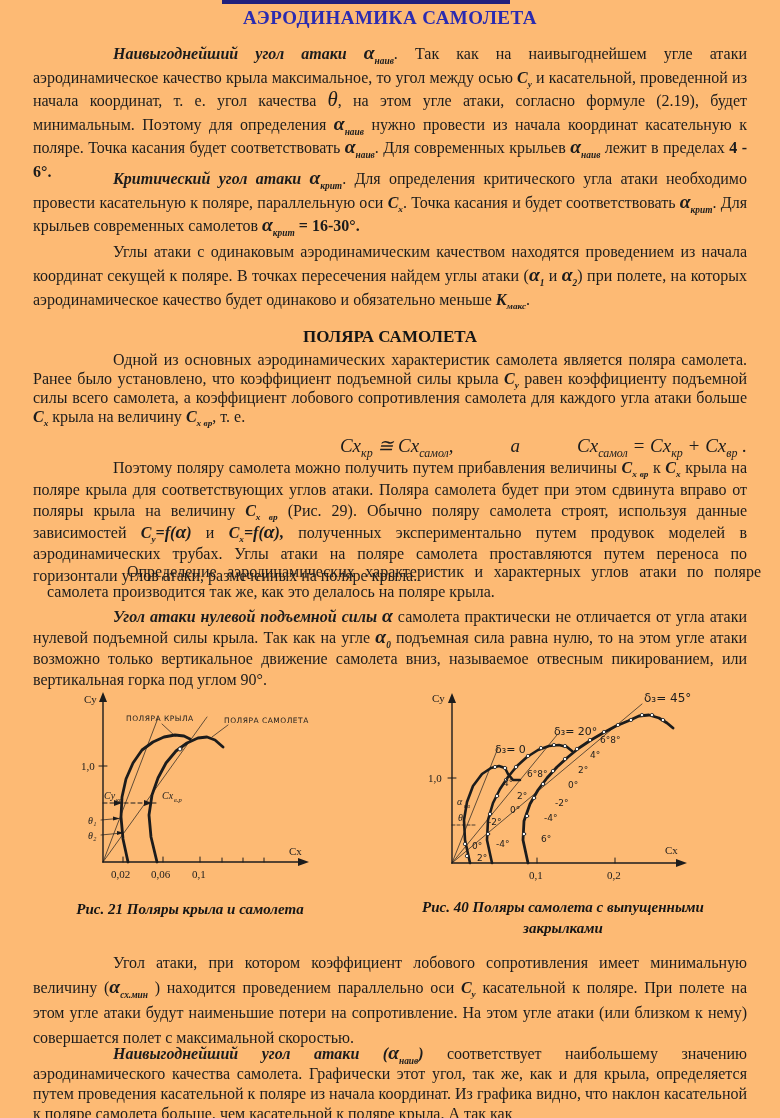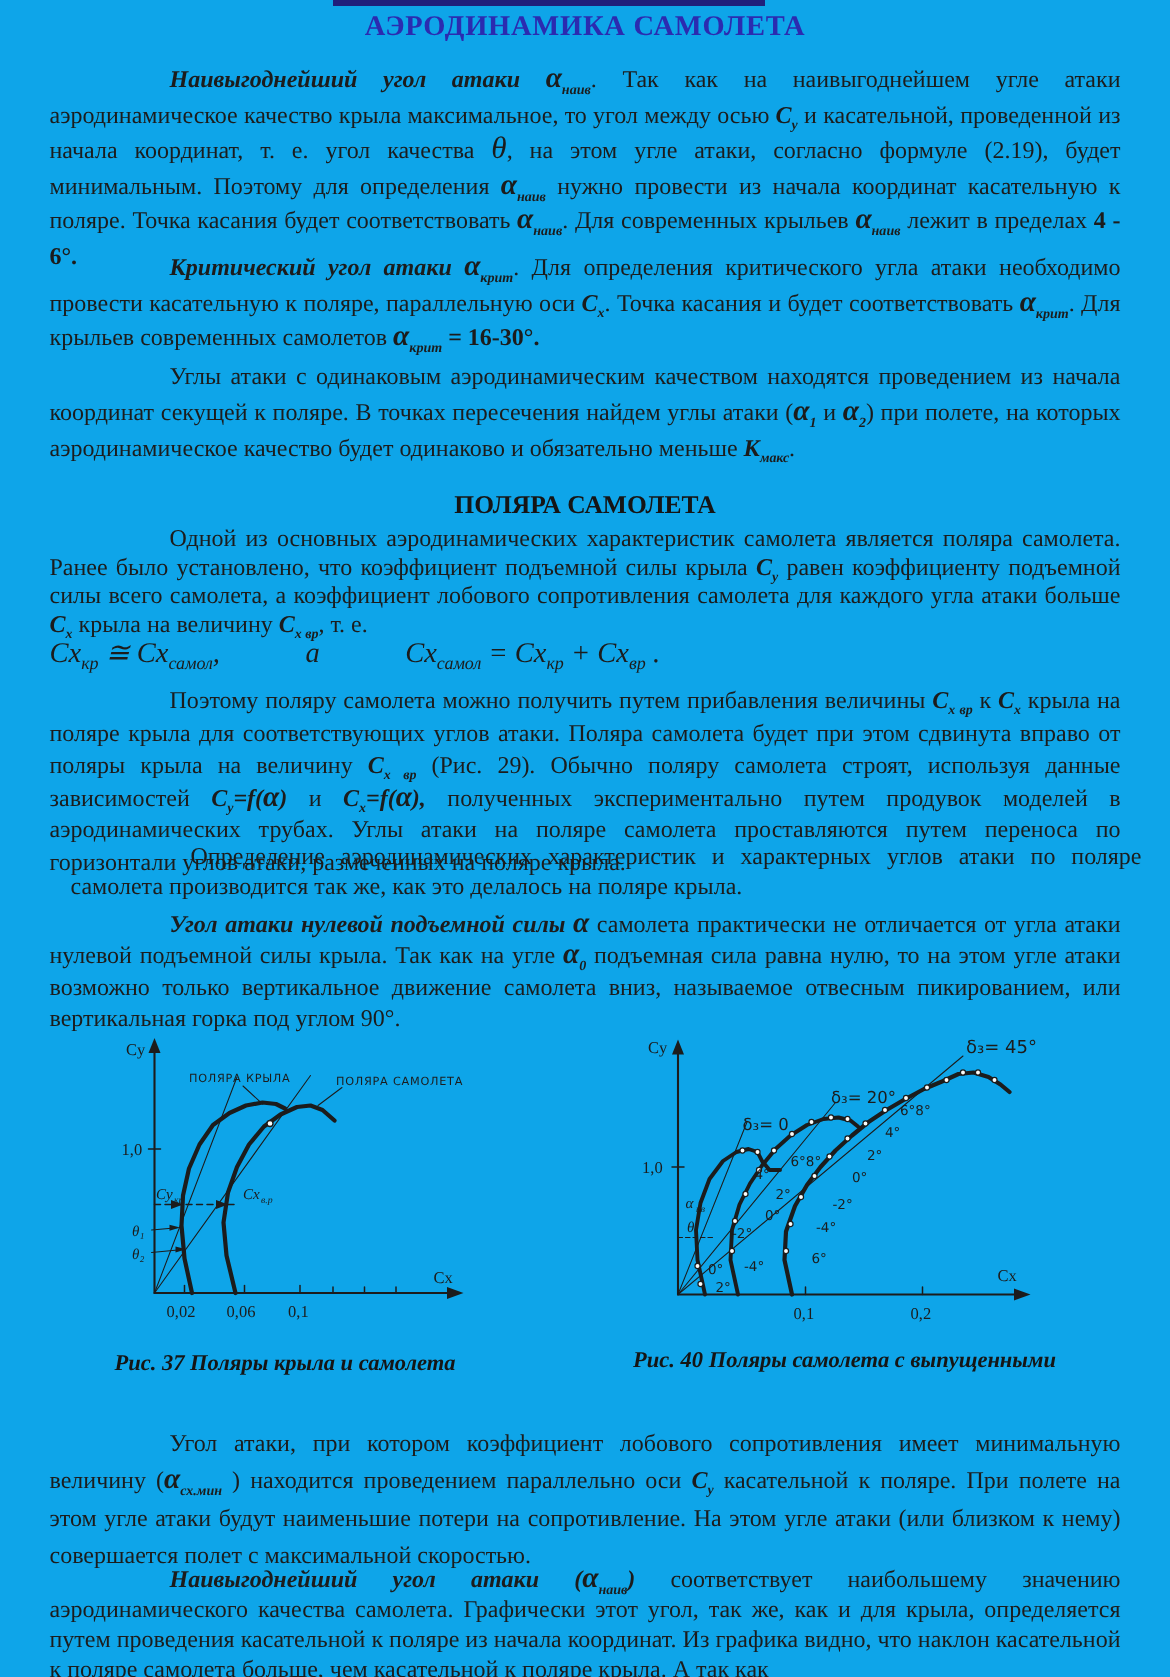--- a/index.html
+++ b/index.html
@@ -1,25 +1,25 @@
 <!DOCTYPE html>
 <html><head>
 <meta charset="utf-8">
 <style>
   html,body{margin:0;padding:0;background:#9a9a9a;}
-  .page{position:relative;width:780px;height:1118px;margin:0 auto;background:#0ea5e9;
+  .page{position:relative;width:780px;height:1118px;margin:0 auto;background:#fdba74;
         font-family:"Liberation Serif",serif;color:#1c1c1c;overflow:hidden;}
   .topbar{position:absolute;top:0;left:222px;width:288px;height:4px;background:#20207c;}
   .title{position:absolute;top:7px;left:0;width:100%;text-align:center;
          font-weight:bold;font-size:19px;letter-spacing:.5px;color:#2b2bb0;}
   .para{position:absolute;left:33px;width:714px;text-align:justify;font-size:16px;}
   .indent{text-indent:80px;}
   .section{position:absolute;top:327px;left:0;width:100%;text-align:center;
            font-weight:bold;font-size:17px;color:#151515;}
-  .formula{position:absolute;top:423px;left:33px;width:714px;text-align:left;
+  .formula{position:absolute;top:434px;left:33px;width:714px;text-align:right;
            font-size:19px;font-style:italic;}
   .formula sub{font-size:12px;}
   sub{font-size:.58em;line-height:0;}
   .bi{font-weight:bold;font-style:italic;font-family:Liberation Serif, serif;}
   .b{font-weight:bold;}
   .i{font-style:italic;}
   .ci{font-weight:bold;font-style:italic;}
   .ga{font-weight:bold;font-style:italic;font-size:1.22em;line-height:.8;margin-top:36px;}
   .ga sub{font-size:.48em;font-weight:bold;}
   .th{font-style:italic;font-size:1.3em;line-height:.8;}
@@ -167,22 +167,23 @@
     <text x="107" y="93" font-size="9" class="figlbl">6°8°</text>
     <text x="121" y="158" font-size="9" class="figlbl">6°</text>
     <text x="124" y="137" font-size="9" class="figlbl">-4°</text>
     <text x="135" y="122" font-size="9" class="figlbl">-2°</text>
     <text x="148" y="104" font-size="9" class="figlbl">0°</text>
     <text x="158" y="89" font-size="9" class="figlbl">2°</text>
     <text x="170" y="74" font-size="9" class="figlbl">4°</text>
     <text x="180" y="59" font-size="9" class="figlbl">6°8°</text>
   </svg>
 
-  <div class="cap" style="left:40px;top:899px;width:300px;">Рис. 37 Поляры крыла и самолета</div>
+  <div class="cap" style="left:40px;top:899px;width:300px;">Рис. 21 Поляры крыла и самолета</div>
   <div class="cap" style="left:403px;top:897px;width:320px;">
     <div>Рис. 40 Поляры самолета с выпущенными</div>
+    <div>закрылками</div>
   </div>
 
   <div class="para indent" style="top:950px;line-height:25px;"><span>Угол атаки, при котором коэффициент лобового сопротивления имеет минимальную величину (</span><span class="ga">α<sub>сх.мин</sub></span><span> ) находится проведением параллельно оси </span><span class="ci">C<sub>у</sub></span><span> касательной к поляре. При полете на этом угле атаки будут наименьшие потери на сопротивление. На этом угле атаки (или близком к нему) совершается полет с максимальной скоростью.</span></div>
 
   <div class="para indent" style="top:1044px;line-height:20px;"><span class="bi">Наивыгоднейший угол атаки (</span><span class="ga">α<sub>наив</sub></span><span class="bi">)</span><span> соответствует наибольшему значению аэродинамического качества самолета. Графически этот угол, так же, как и для крыла, определяется путем проведения касательной к поляре из начала координат. Из графика видно, что наклон касательной к поляре самолета больше, чем касательной к поляре крыла. А так как</span></div>
 
 </div>
 
 </body></html>

